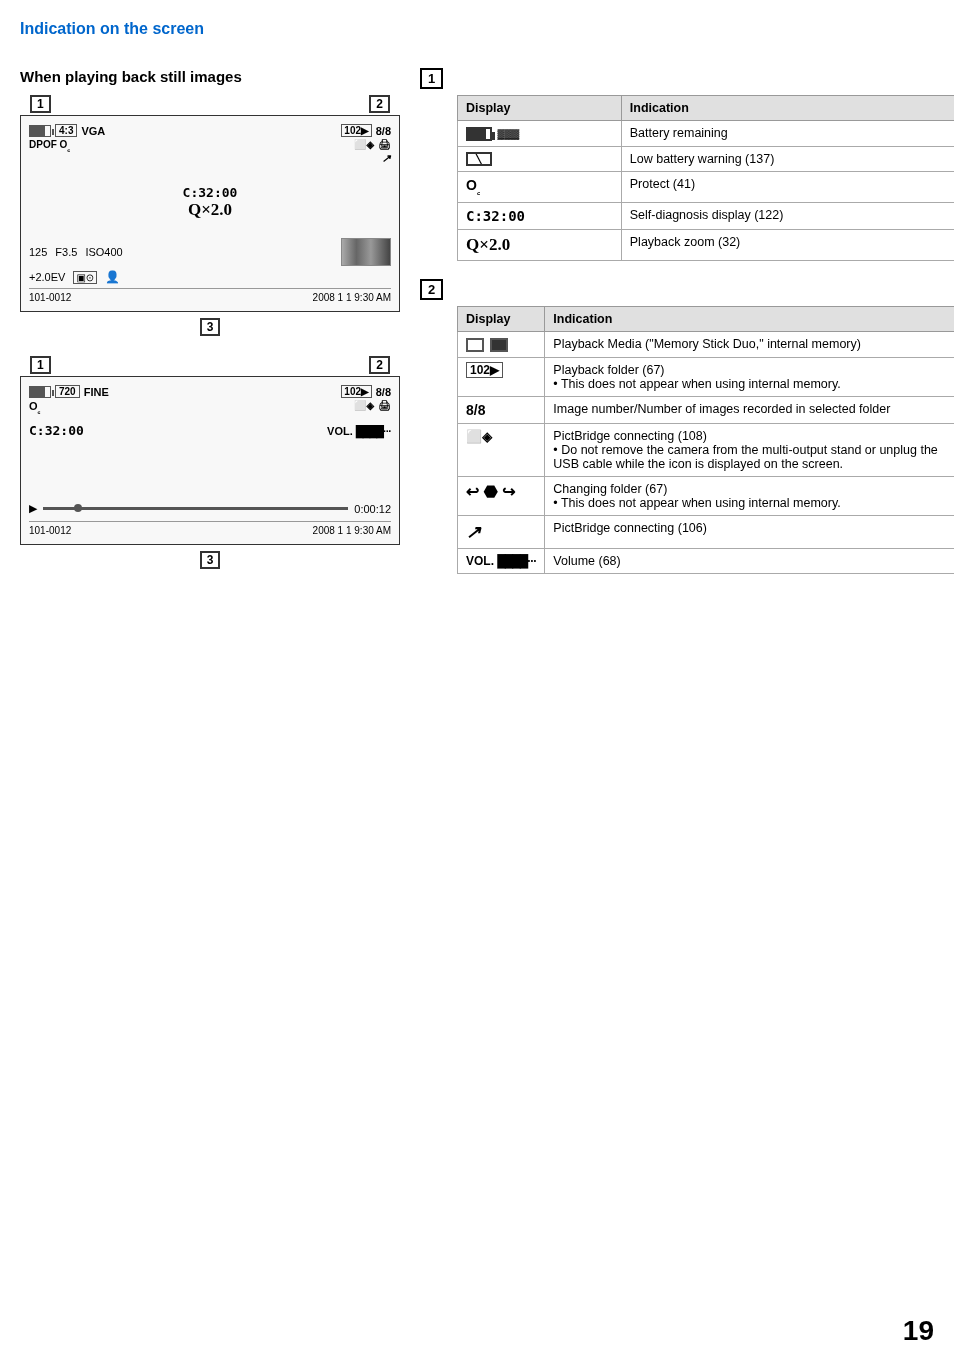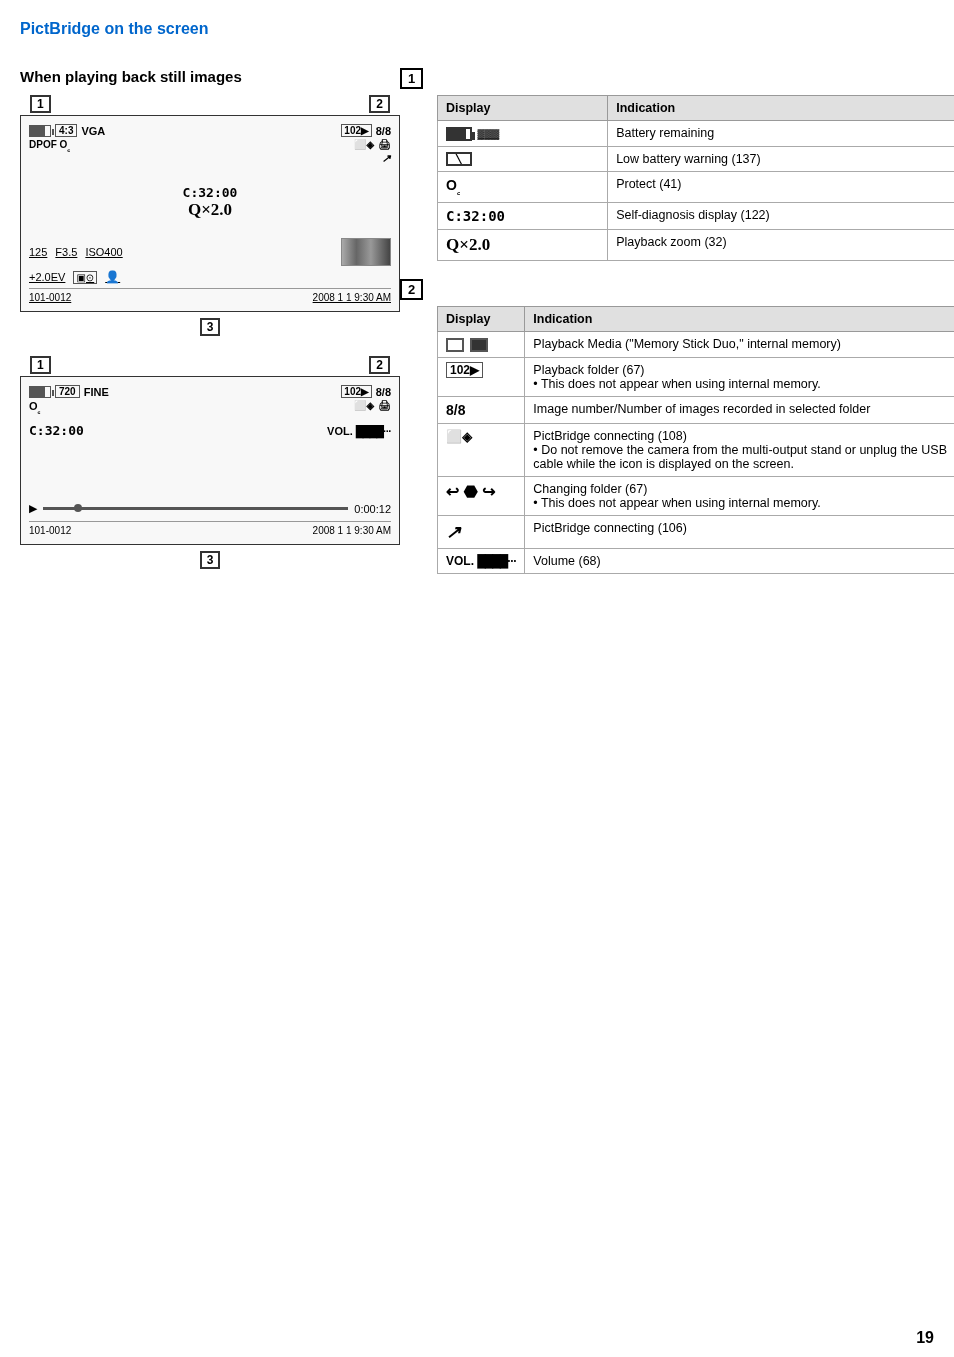--- a/index.html
+++ b/index.html
@@ -13,20 +13,21 @@
       padding: 20px;
     }
     .page-title {
       color: #0066cc;
       font-size: 16px;
       font-weight: bold;
       margin-bottom: 30px;
     }
     .main-layout {
       display: flex;
+      gap: 20px;
     }
     .left-col {
       width: 380px;
       flex-shrink: 0;
     }
     .right-col {
       flex: 1;
     }
     .section-title {
       font-size: 15px;
@@ -67,21 +68,20 @@
       font-size: 10px;
     }
     .cam-middle {
       text-align: center;
       padding: 20px 0 10px 0;
       font-size: 13px;
       font-weight: bold;
     }
     .cam-bottom-area {
       margin-top: 8px;
-      text-decoration: underline;
     }
     .cam-bottom-row1 {
       display: flex;
       gap: 8px;
       font-size: 11px;
       align-items: center;
       margin-bottom: 4px;
     }
     .cam-bottom-row2 {
       font-size: 10px;
@@ -172,21 +172,21 @@
       top: -3px;
       width: 8px;
       height: 8px;
       background: #555;
       border-radius: 50%;
     }
     .page-num {
       position: absolute;
       bottom: 10px;
       right: 20px;
-      font-size: 16px;
+      font-size: 28px;
       font-weight: bold;
     }
     ul.note-list {
       list-style: none;
       padding: 0;
     }
     ul.note-list li::before {
       content: "• ";
     }
     .cam-wrap { position: relative; }
@@ -194,21 +194,21 @@
       border: 2px solid #333;
       display: inline-block;
       padding: 0 5px;
       font-weight: bold;
       font-size: 12px;
     }
   </style>
 </head>
 <body>
 
-<div class="page-title">PictBridge on the screen</div>
+<div class="page-title">Indication on the screen</div>
 
 <div class="main-layout">
 
   <div class="left-col">
 
     <div>
       <div class="section-title">When playing back still images</div>
 
       <div class="cam-wrap">
 

